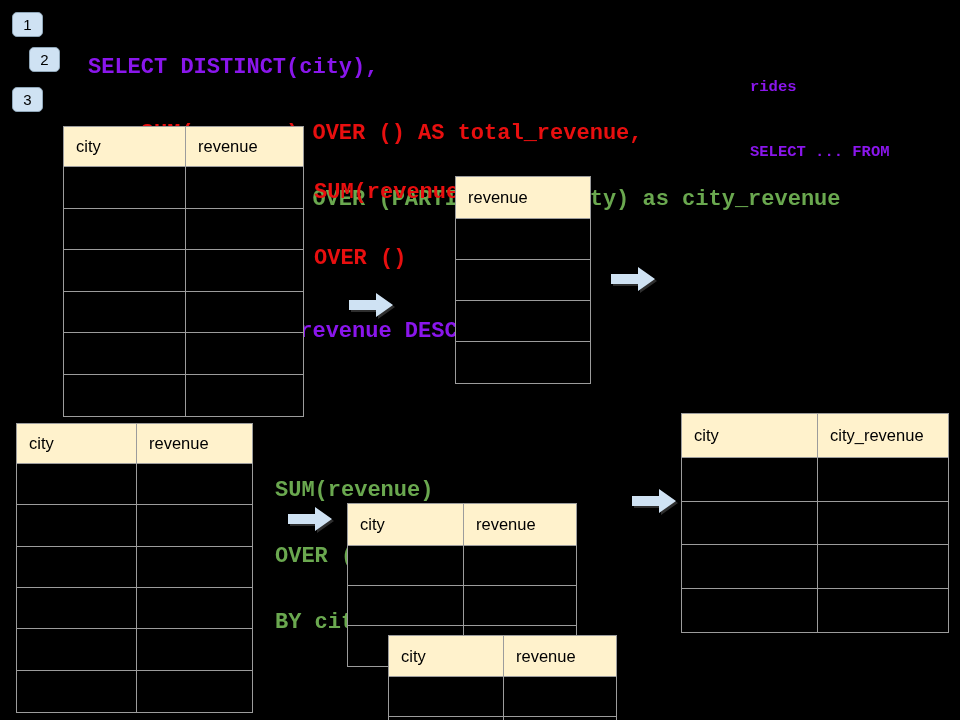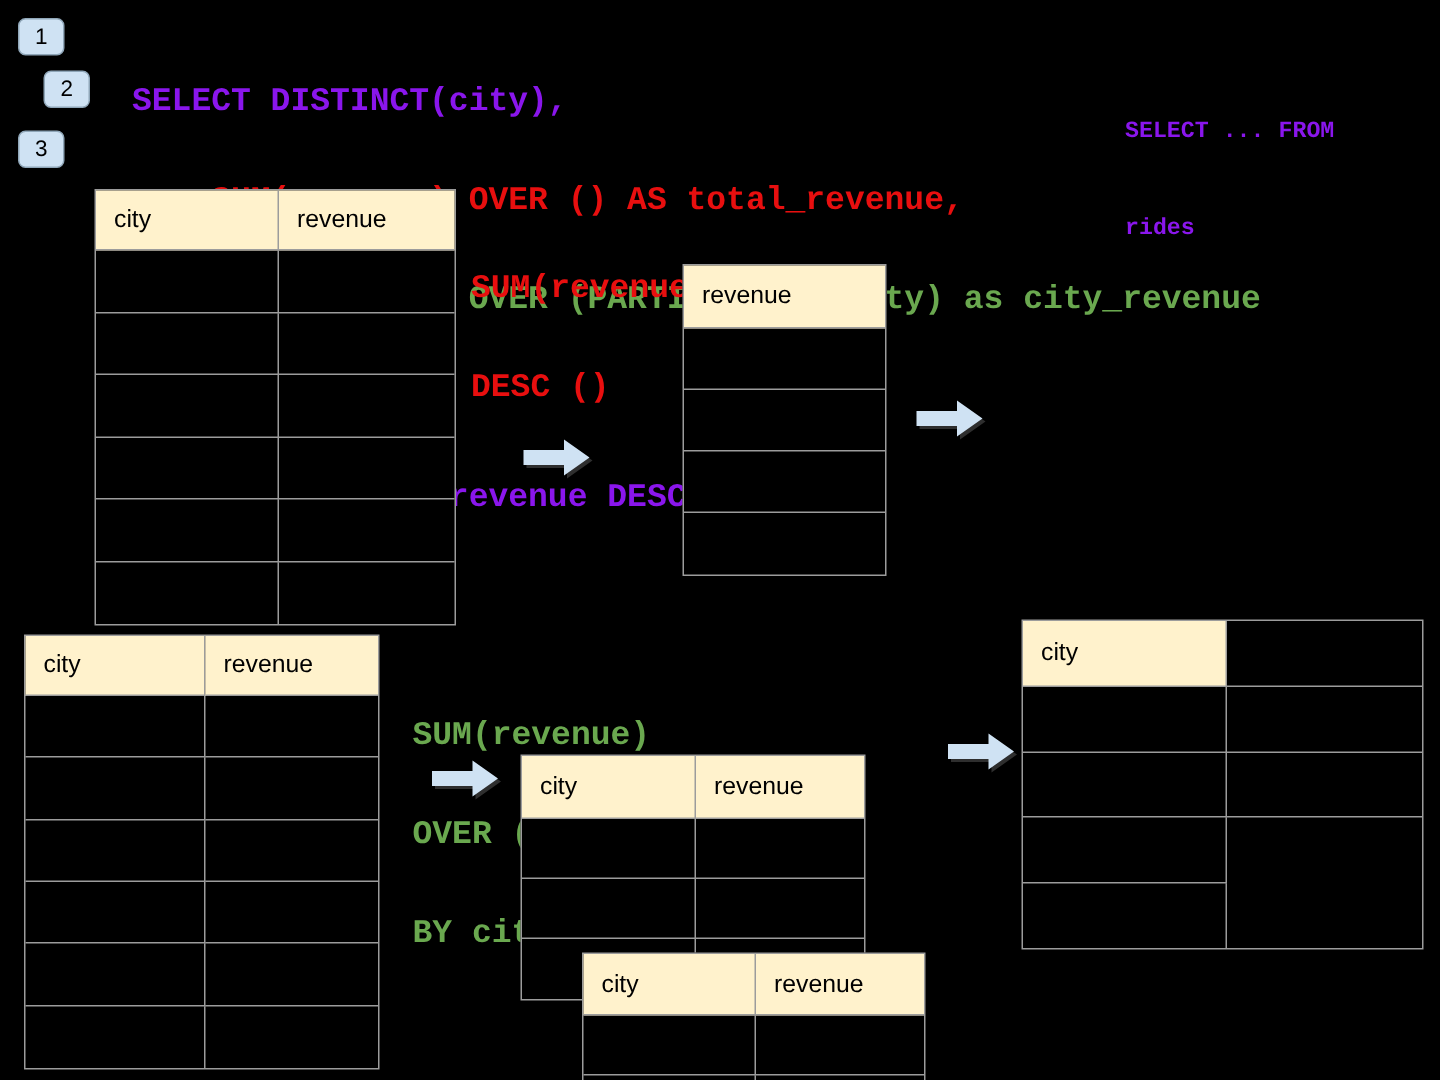--- a/index.html
+++ b/index.html
@@ -95,27 +95,27 @@
 
 <div class="code" id="sql-block">
   <div class="purple">SELECT DISTINCT(city),</div>
   <div class="red">    SUM(revenue) OVER () AS total_revenue,</div>
   <div class="green">    SUM(revenue) OVER (PARTITION BY city) as city_revenue</div>
   <div class="purple">  FROM rides</div>
   <div class="purple">  ORDER by city_revenue DESC;</div>
 </div>
 
 <div class="code small purple" id="side-snippet">
+  <div>rides</div>
   <div>SELECT ... FROM</div>
-  <div>rides</div>
 </div>
 
 <div class="code red" id="ann-total">
   <div>SUM(revenue)</div>
-  <div>DESC ()</div>
+  <div>OVER ()</div>
 </div>
 
 <div class="code green" id="ann-partition">
   <div>SUM(revenue)</div>
   <div>OVER (PARTITION</div>
   <div>BY city)</div>
 </div>
 
 <div class="tbl cols2" id="tbl-source-top">
   <div class="cell head">city</div>
@@ -174,20 +174,21 @@
   <div class="cell head">city</div>
   <div class="cell head">revenue</div>
 <div class="cell"></div>
     <div class="cell"></div>
     <div class="cell"></div>
     <div class="cell"></div>
   </div>
 
 <div class="tbl cols2" id="tbl-final-result">
   <div class="cell head">city</div>
+  <div class="cell head">city_revenue</div>
 <div class="cell"></div>
     <div class="cell"></div>
     <div class="cell"></div>
     <div class="cell"></div>
     <div class="cell"></div>
     <div class="cell"></div>
     <div class="cell"></div>
     <div class="cell"></div>
   </div>
 

